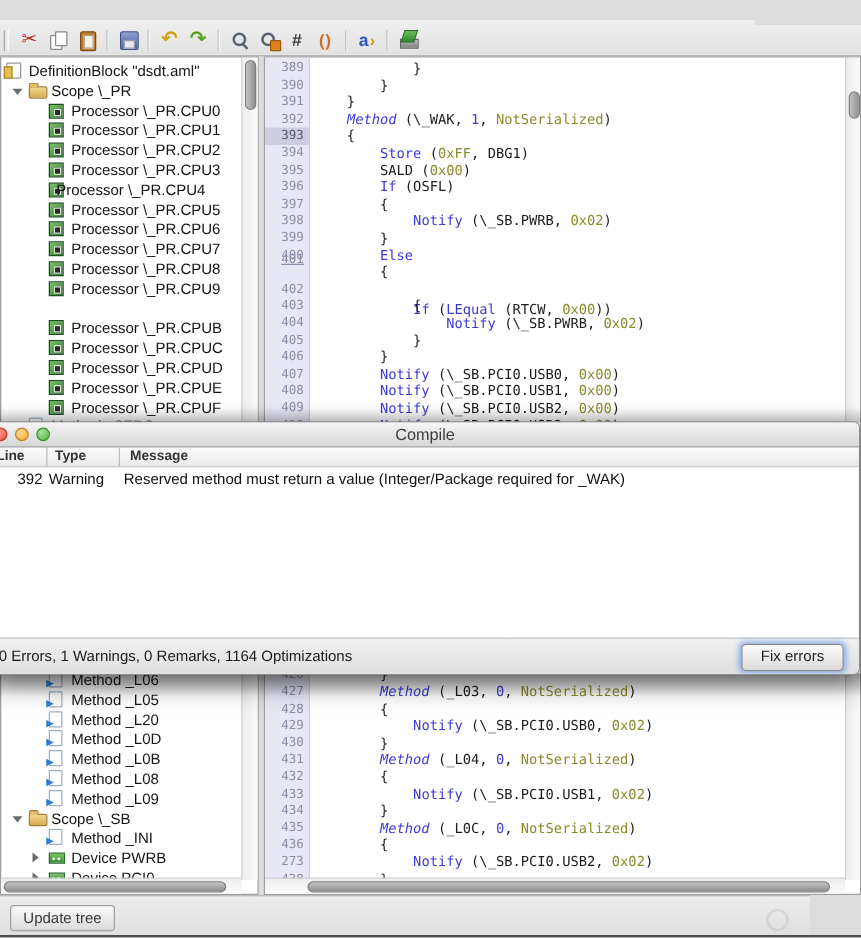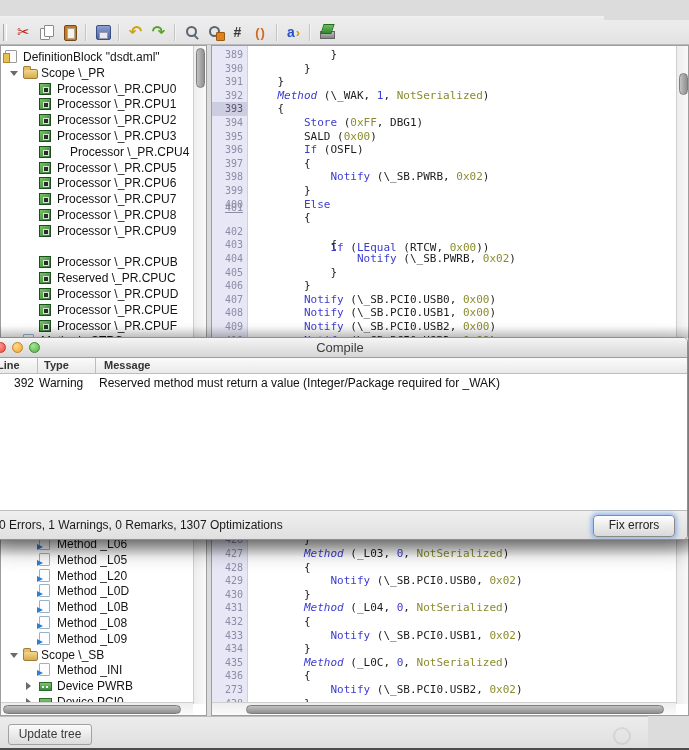--- a/index.html
+++ b/index.html
@@ -198,21 +198,21 @@
       <div class="tree-row" style="top: 66.2px; padding-left: 42px;">
         <span class="ti icon-chip" style="left: 38px;"></span>
         <span class="tree-label" style="left: 56px;">Processor \_PR.CPU2</span>
       </div>
       <div class="tree-row" style="top: 82px;">
         <span class="ti icon-chip" style="left: 38px;"></span>
         <span class="tree-label" style="left: 56px;">Processor \_PR.CPU3</span>
       </div>
       <div class="tree-row" style="top: 97.8px;">
         <span class="ti icon-chip" style="left: 38px;"></span>
-        <span class="tree-label" style="left: 69px;">Processor \_PR.CPU4</span>
+        <span class="tree-label" style="left: 44px;">Processor \_PR.CPU4</span>
       </div>
       <div class="tree-row" style="top: 113.6px;">
         <span class="ti icon-chip" style="left: 38px;"></span>
         <span class="tree-label" style="left: 56px;">Processor \_PR.CPU5</span>
       </div>
       <div class="tree-row" style="top: 129.4px;">
         <span class="ti icon-chip" style="left: 38px;"></span>
         <span class="tree-label" style="left: 56px;">Processor \_PR.CPU6</span>
       </div>
       <div class="tree-row" style="top: 145.2px;">
@@ -226,21 +226,21 @@
       <div class="tree-row" style="top: 176.8px;">
         <span class="ti icon-chip" style="left: 38px;"></span>
         <span class="tree-label" style="left: 56px;">Processor \_PR.CPU9</span>
       </div>
       <div class="tree-row" style="top: 208.4px;">
         <span class="ti icon-chip" style="left: 38px;"></span>
         <span class="tree-label" style="left: 56px;">Processor \_PR.CPUB</span>
       </div>
       <div class="tree-row" style="top: 224.2px;">
         <span class="ti icon-chip" style="left: 38px;"></span>
-        <span class="tree-label" style="left: 56px;">Reserved \_PR.CPUC</span>
+        <span class="tree-label" style="left: 56px;">Processor \_PR.CPUC</span>
       </div>
       <div class="tree-row" style="top: 240px;">
         <span class="ti icon-chip" style="left: 38px;"></span>
         <span class="tree-label" style="left: 56px;">Processor \_PR.CPUD</span>
       </div>
       <div class="tree-row" style="top: 255.8px;">
         <span class="ti icon-chip" style="left: 38px;"></span>
         <span class="tree-label" style="left: 56px;">Processor \_PR.CPUE</span>
       </div>
       <div class="tree-row" style="top: 271.6px;">
@@ -396,21 +396,21 @@
       <span class="ch-cell ch-msg">Message</span>
     </div>
     <div id="compile-body">
         <div class="cmp-row">
           <span class="cr-line">392</span>
           <span class="cr-type">Warning</span>
           <span class="cr-msg">Reserved method must return a value (Integer/Package required for _WAK)</span>
         </div>
       </div>
     <div id="compile-status">
-      <span class="stxt">0 Errors, 1 Warnings, 0 Remarks, 1307 Optimizations</span>
+      <span class="stxt">0 Errors, 1 Warnings, 0 Remarks, 1164 Optimizations</span>
       <span id="fix-btn">Fix errors</span>
     </div>
   </div>
 
   <div id="bottom-bar">
     <span id="update-tree-btn">Update tree</span>
     <span id="resize-circle"></span>
   </div>
   <div id="bottom-edge"></div>
 

